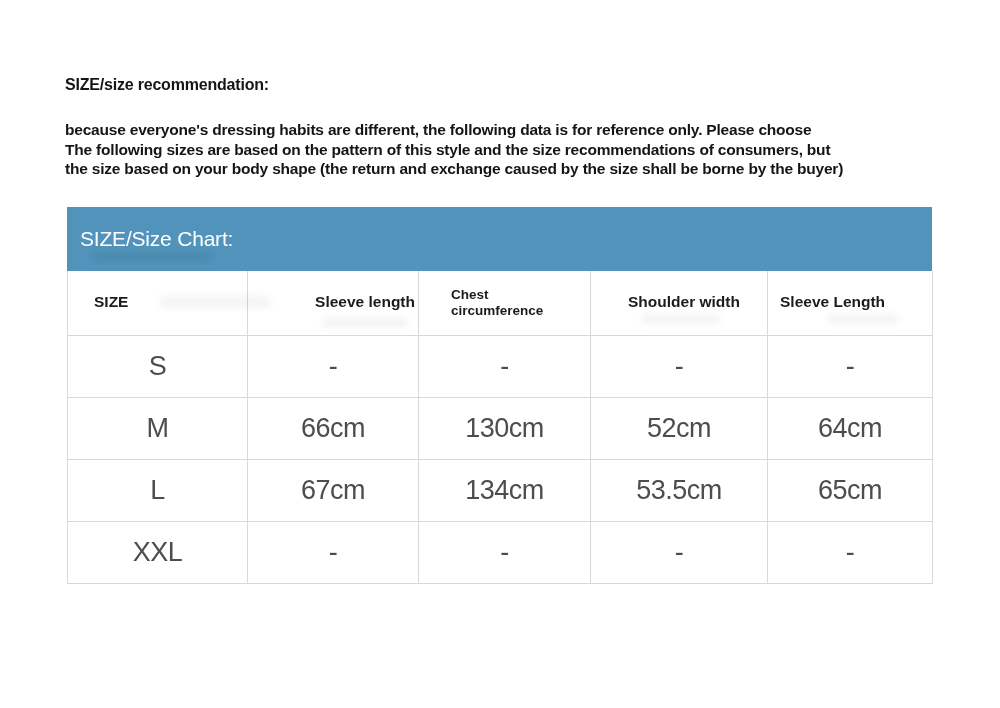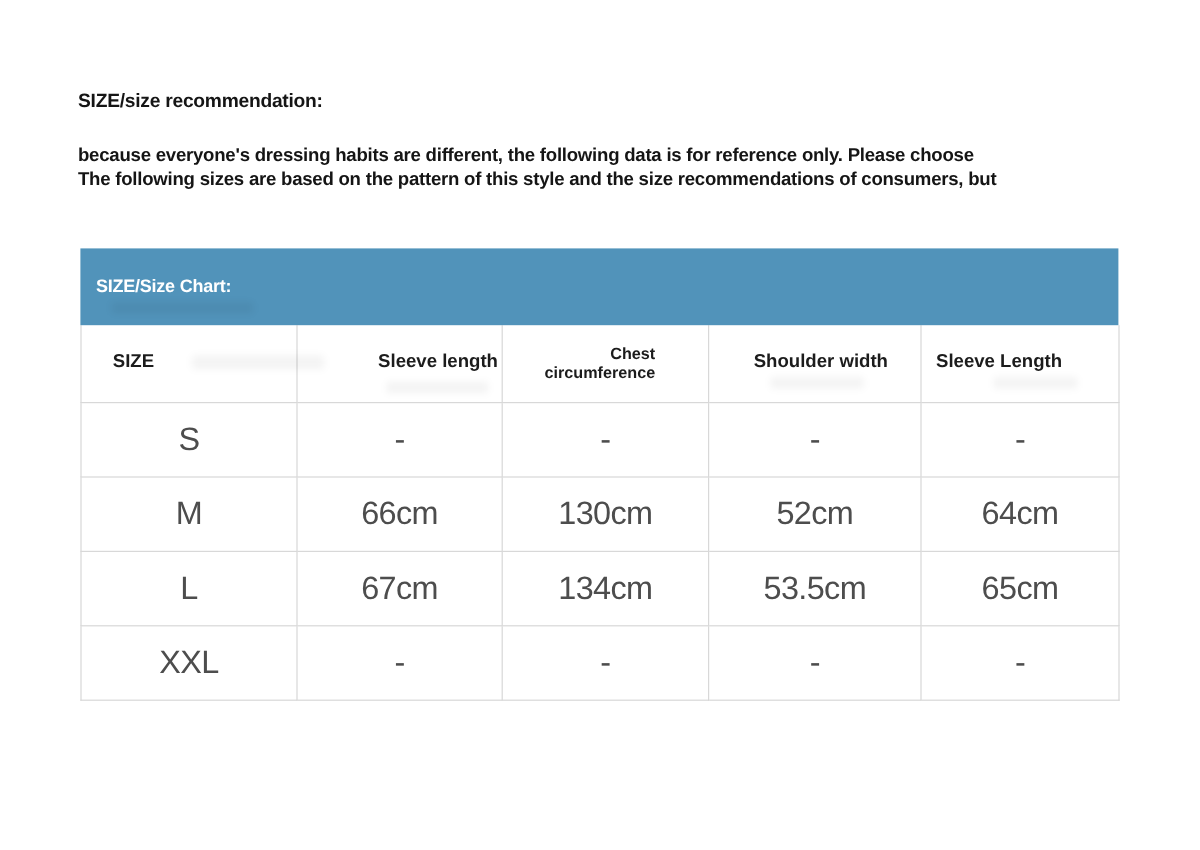--- a/index.html
+++ b/index.html
@@ -40,22 +40,22 @@
   .chart-title-bar {
     width: 100%;
     height: 64px;
     background: #5193BA;
     line-height: 64px;
     padding-left: 13px;
     position: relative;
   }
   .chart-title-bar .chart-title {
     color: #ffffff;
-    font-size: 15px;
-    font-weight: bold;
+    font-size: 21px;
+    font-weight: normal;
     letter-spacing: -0.2px;
   }
 
   table.size-table {
     width: 100%;
     border-collapse: collapse;
     table-layout: fixed;
     border: 1px solid #d8d8d8;
     border-top: none;
   }
@@ -68,21 +68,21 @@
   .size-table th {
     font-size: 15.5px;
     font-weight: bold;
     color: #1c1c1c;
     vertical-align: middle;
     line-height: 1.2;
     border-top: none;
   }
   .size-table th:nth-child(1) { text-align: left;  padding-left: 26px; }
   .size-table th:nth-child(2) { text-align: right; padding-right: 3px; }
-  .size-table th:nth-child(3) { text-align: right;  padding-left: 32px; padding-right: 44px; font-size: 13.5px; }
+  .size-table th:nth-child(3) { text-align: left;  padding-left: 32px; padding-right: 44px; font-size: 13.5px; }
   .size-table th:nth-child(4) { text-align: center;  padding-left: 10px; }
   .size-table th:nth-child(5) { text-align: left;  padding-left: 12px; }
 
   .size-table td {
     text-align: center;
     vertical-align: middle;
     font-size: 27px;
     color: #4d4d4d;
     letter-spacing: -0.5px;
   }
@@ -98,20 +98,21 @@
   .smudge.on-blue { background: rgba(0,0,0,0.05); }
 </style>
 </head>
 <body>
 
 <div class="page-heading">SIZE/size recommendation:</div>
 
 <div class="description">
   <div>because everyone's dressing habits are different, the following data is for reference only. Please choose</div>
   <div>The following sizes are based on the pattern of this style and the size recommendations of consumers, but</div>
+  <div>the size based on your body shape (the return and exchange caused by the size shall be borne by the buyer)</div>
 </div>
 
 <div class="size-chart">
   <div class="chart-title-bar">
     <span class="chart-title">SIZE/Size Chart:</span>
   </div>
 
   <table class="size-table">
     <colgroup>
       <col style="width:180px">

